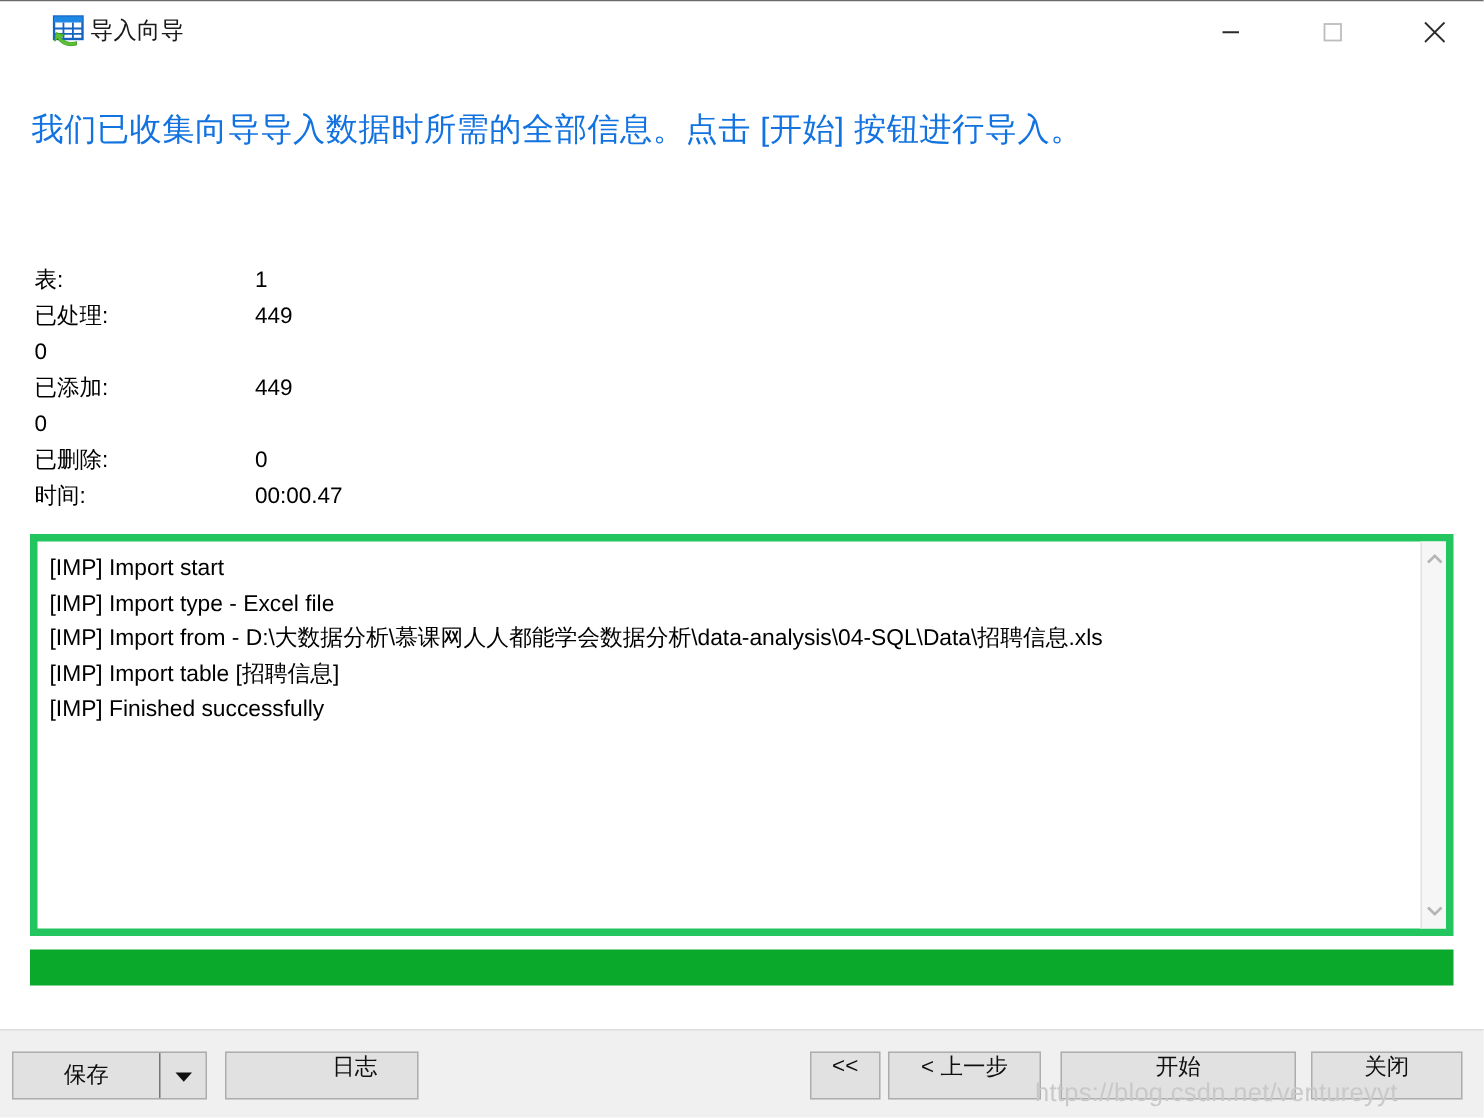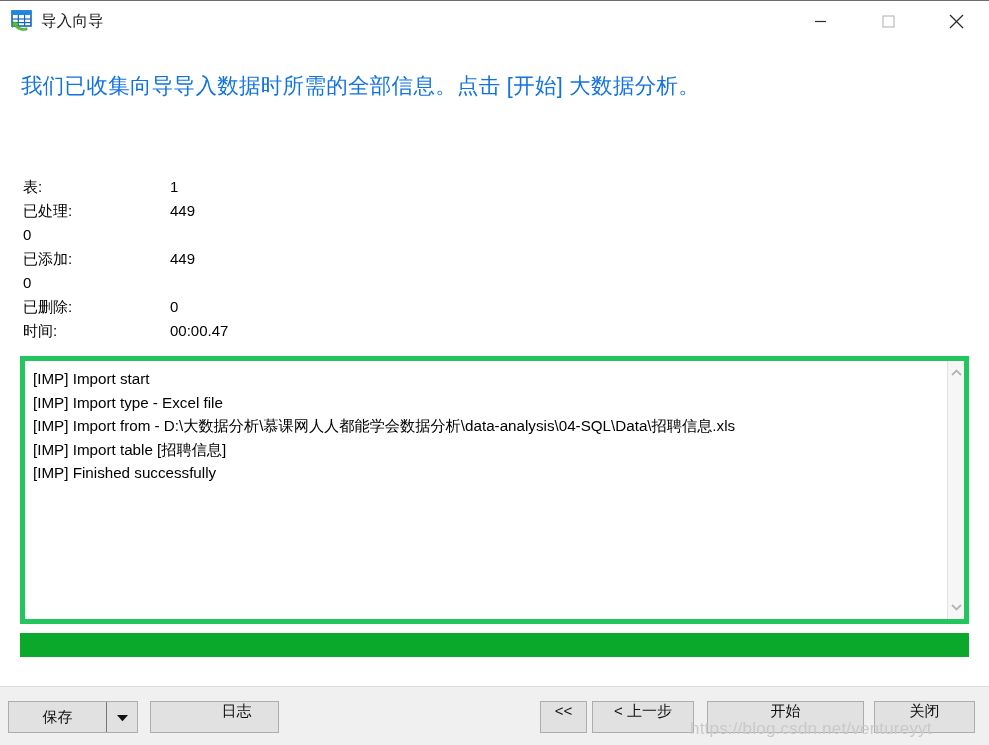--- a/index.html
+++ b/index.html
@@ -32,21 +32,22 @@
     flex: 0 0 46px;
     display: flex;
     align-items: flex-start;
     background: #ffffff;
     position: relative;
   }
   .title-left {
     display: flex;
     align-items: center;
     padding: 9px 0 0 11px;
-    gap: 6px;
+    gap: 1px;
+    margin-left: 24px;
   }
   .app-icon {
     width: 24px;
     height: 22px;
     position: relative;
     flex: 0 0 auto;
   }
   .app-icon svg { display: block; }
   .title-text {
     font-size: 15.5px;
@@ -259,21 +260,21 @@
       </button>
       <button class="win-btn close">
         <svg width="15" height="15" viewBox="0 0 15 15" xmlns="http://www.w3.org/2000/svg">
           <line x1="1" y1="1" x2="14" y2="14" stroke="#2b2b2b" stroke-width="1.2"></line>
           <line x1="14" y1="1" x2="1" y2="14" stroke="#2b2b2b" stroke-width="1.2"></line>
         </svg>
       </button>
     </div>
   </div>
 
-  <div class="headline">我们已收集向导导入数据时所需的全部信息。点击 [开始] 大数据分析。</div>
+  <div class="headline">我们已收集向导导入数据时所需的全部信息。点击 [开始] 按钮进行导入。</div>
 
   <div class="stats">
     <div class="stat-row">
       <span class="stat-label">表:</span>
       <span class="stat-value">1</span>
     </div>
     <div class="stat-row">
       <span class="stat-label">已处理:</span>
       <span class="stat-value">449</span>
     </div>

